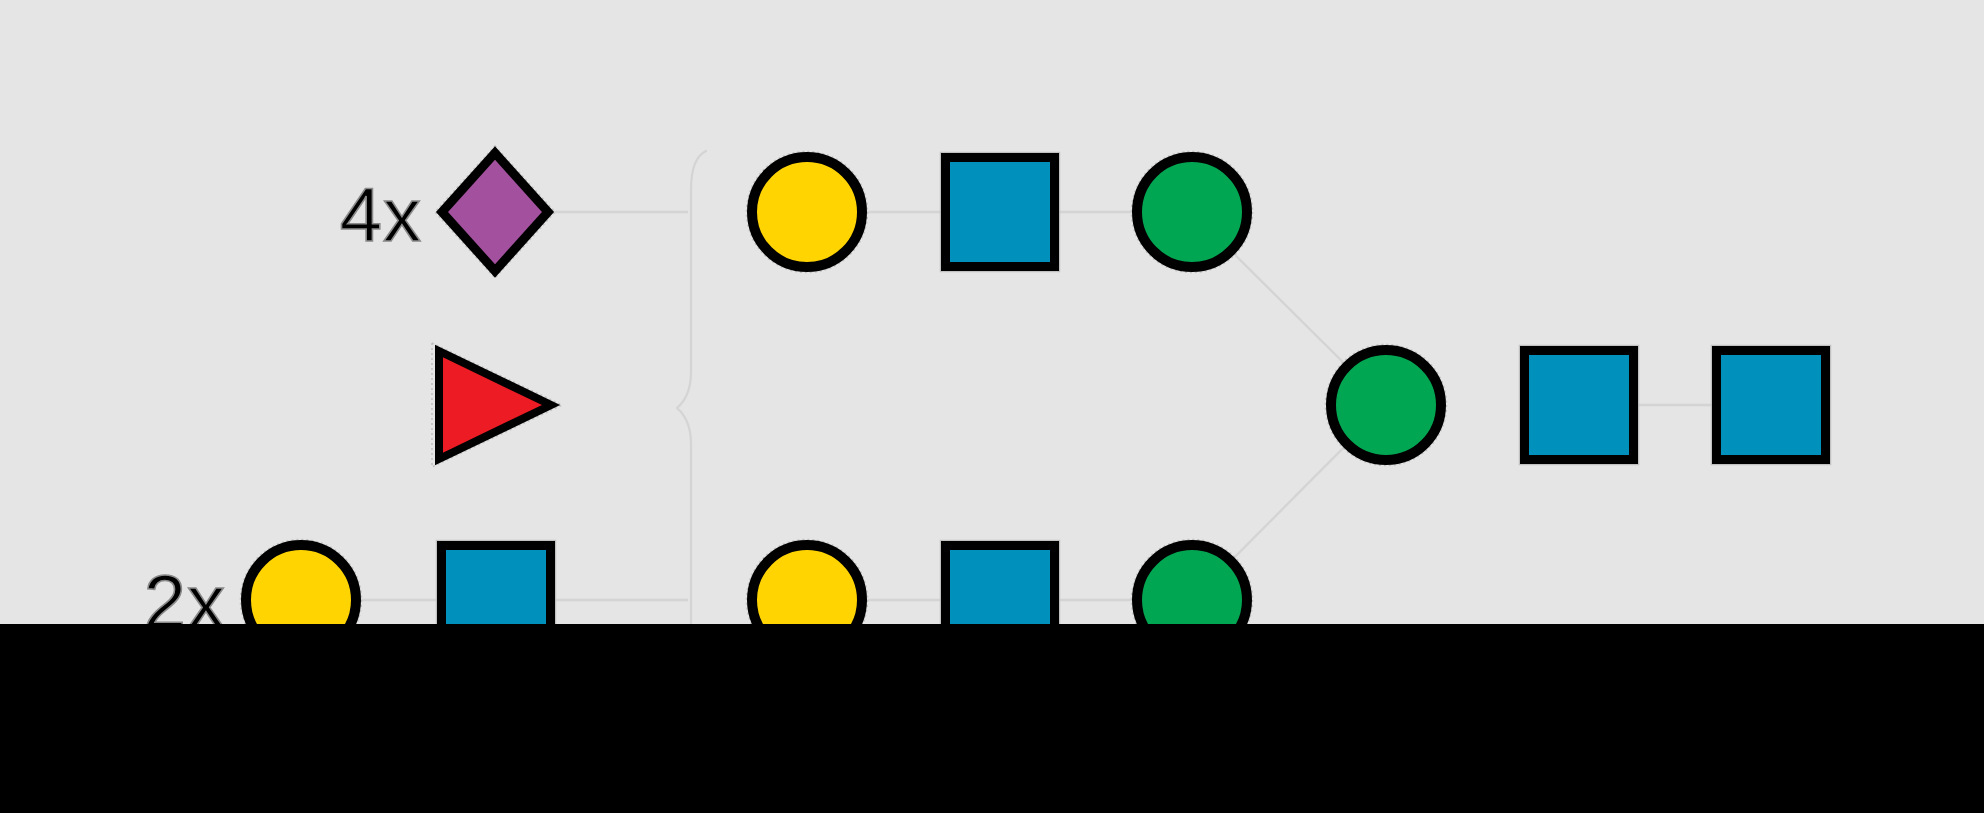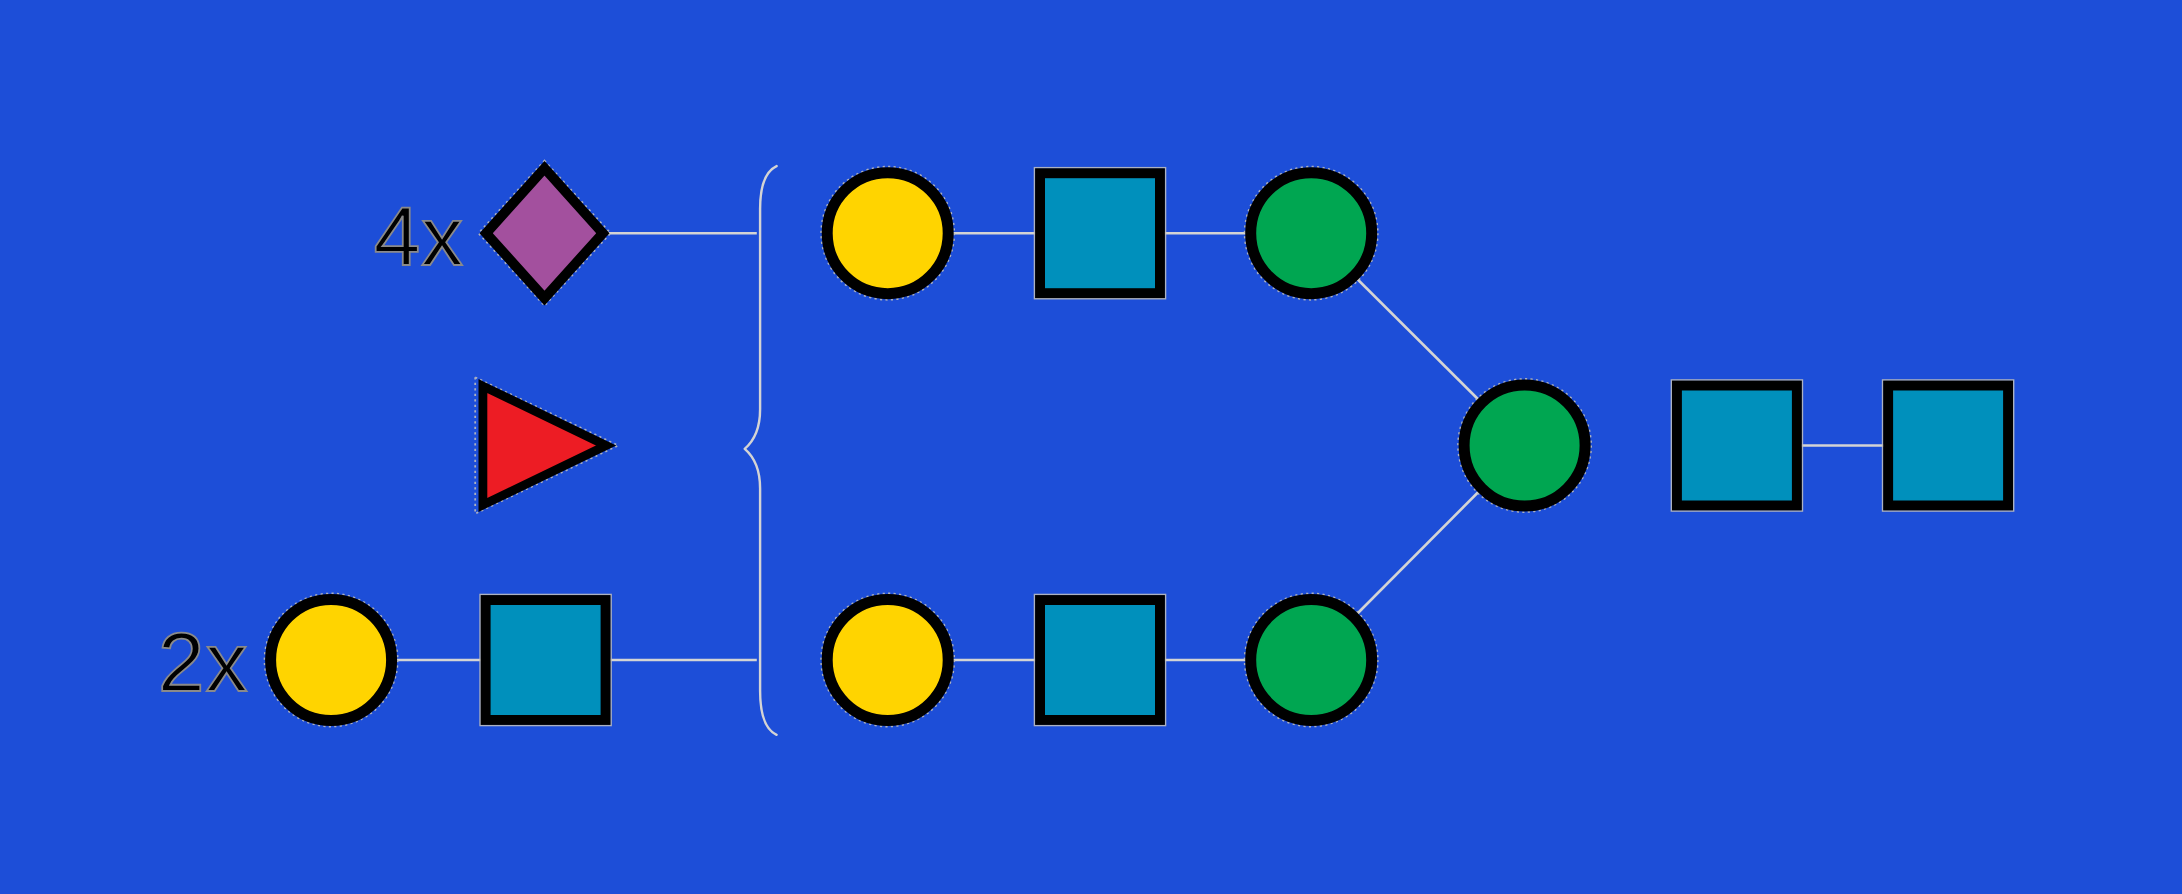--- a/index.html
+++ b/index.html
@@ -1,16 +1,16 @@
 <!DOCTYPE html>
 <html><head>
 <meta charset="utf-8">
 <style>
   html,body{margin:0;padding:0;background:#000;}
-  .stage{position:relative;width:1984px;height:813px;background:#1d4ed8;overflow:hidden;}
+  .stage{position:relative;width:1984px;height:624px;background:#e5e5e5;overflow:hidden;}
   svg{position:absolute;left:0;top:0;display:block;}
   .shape{stroke:#000;}
   .sw8{stroke-width:8;}
   .sw9{stroke-width:9;}
   .sw10{stroke-width:10;}
   .halo{fill:none;stroke-width:1.6;stroke-dasharray:2 3;opacity:.9;}
   .halo-solid{fill:none;stroke-width:1.5;opacity:.9;}
   .conn{stroke-width:2.4;fill:none;}
   .brace{fill:none;stroke-width:2.2;stroke-linecap:round;stroke-linejoin:round;}
   .mult-label{

